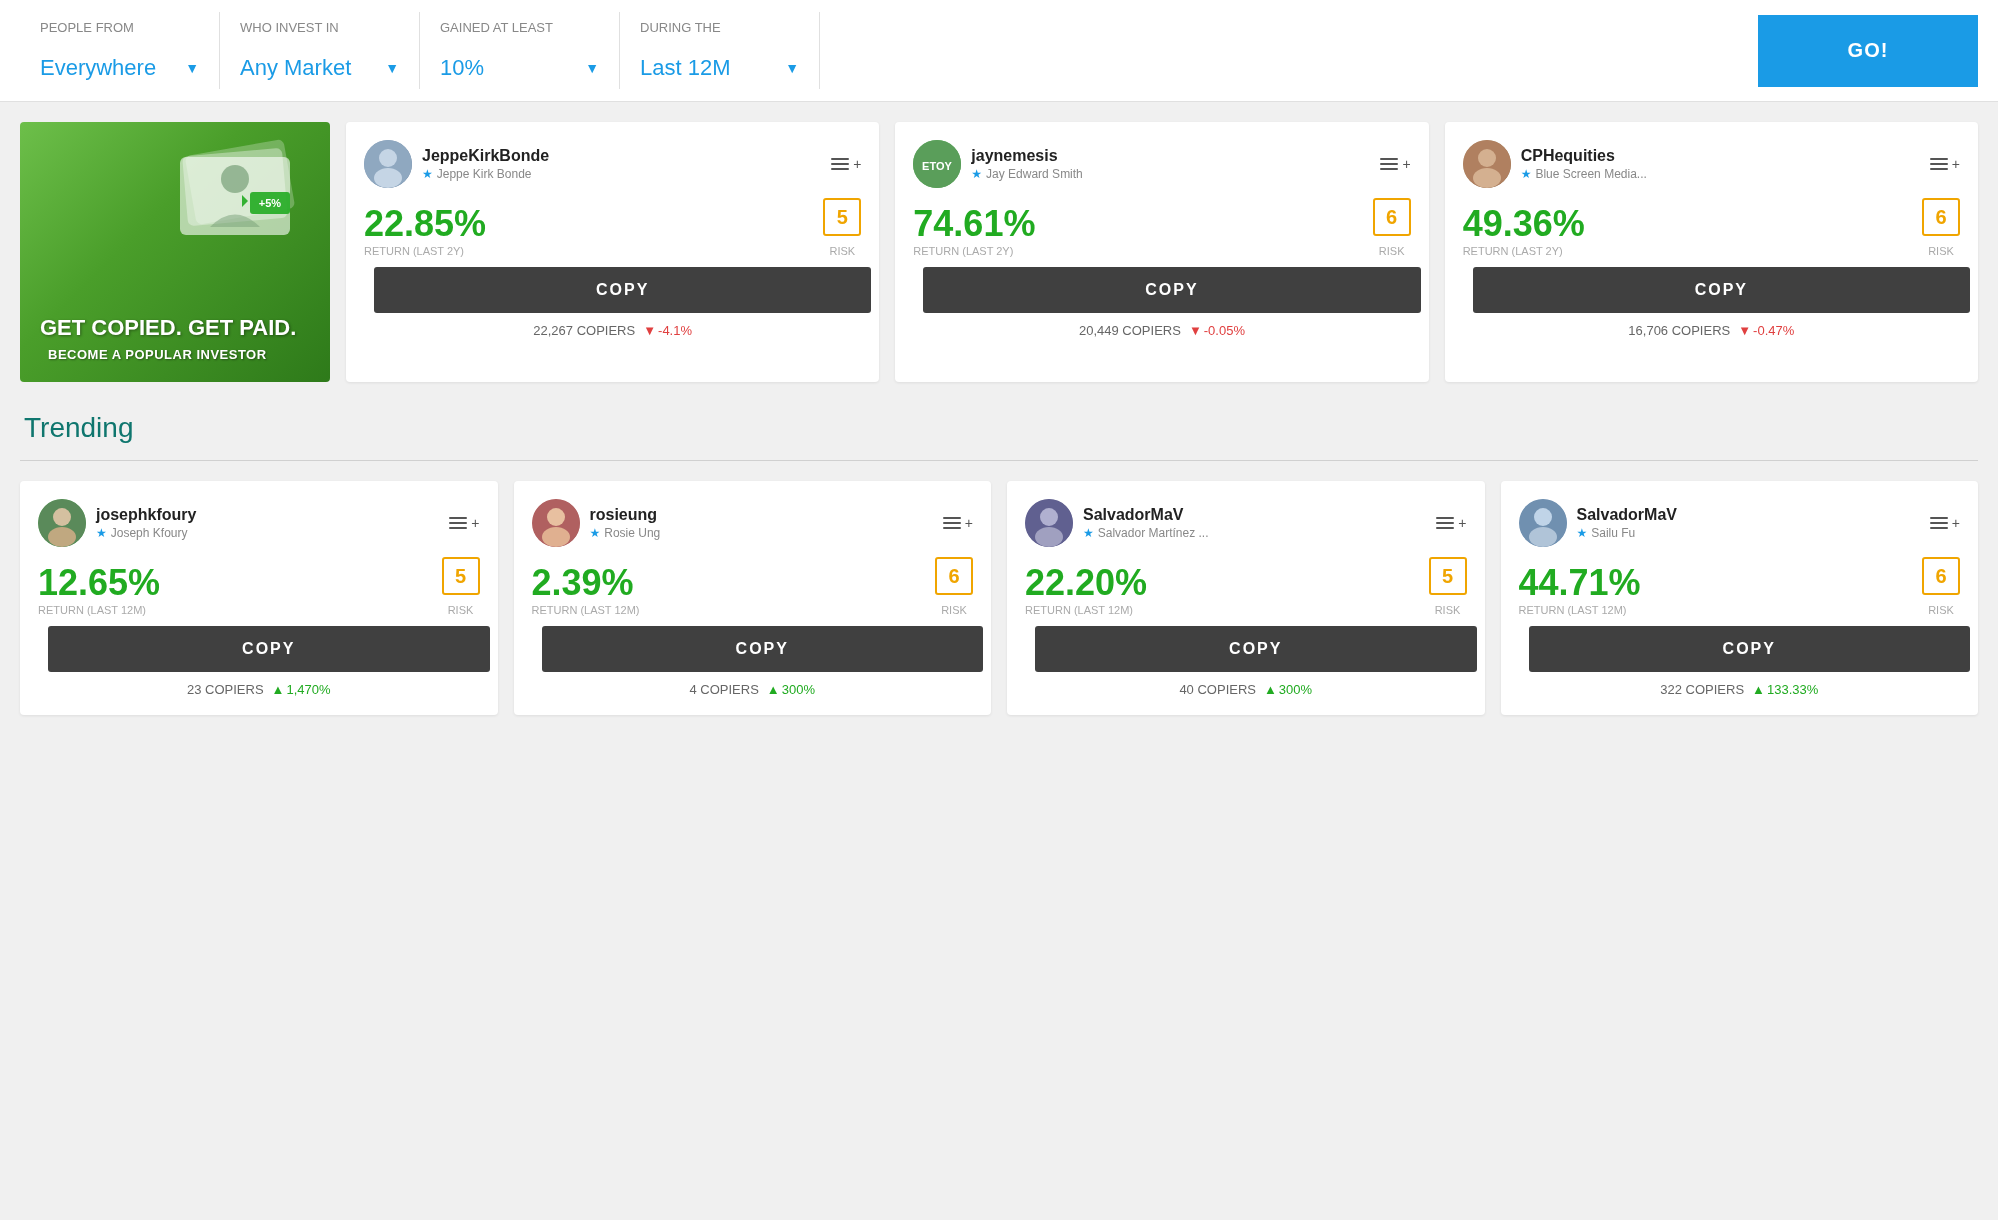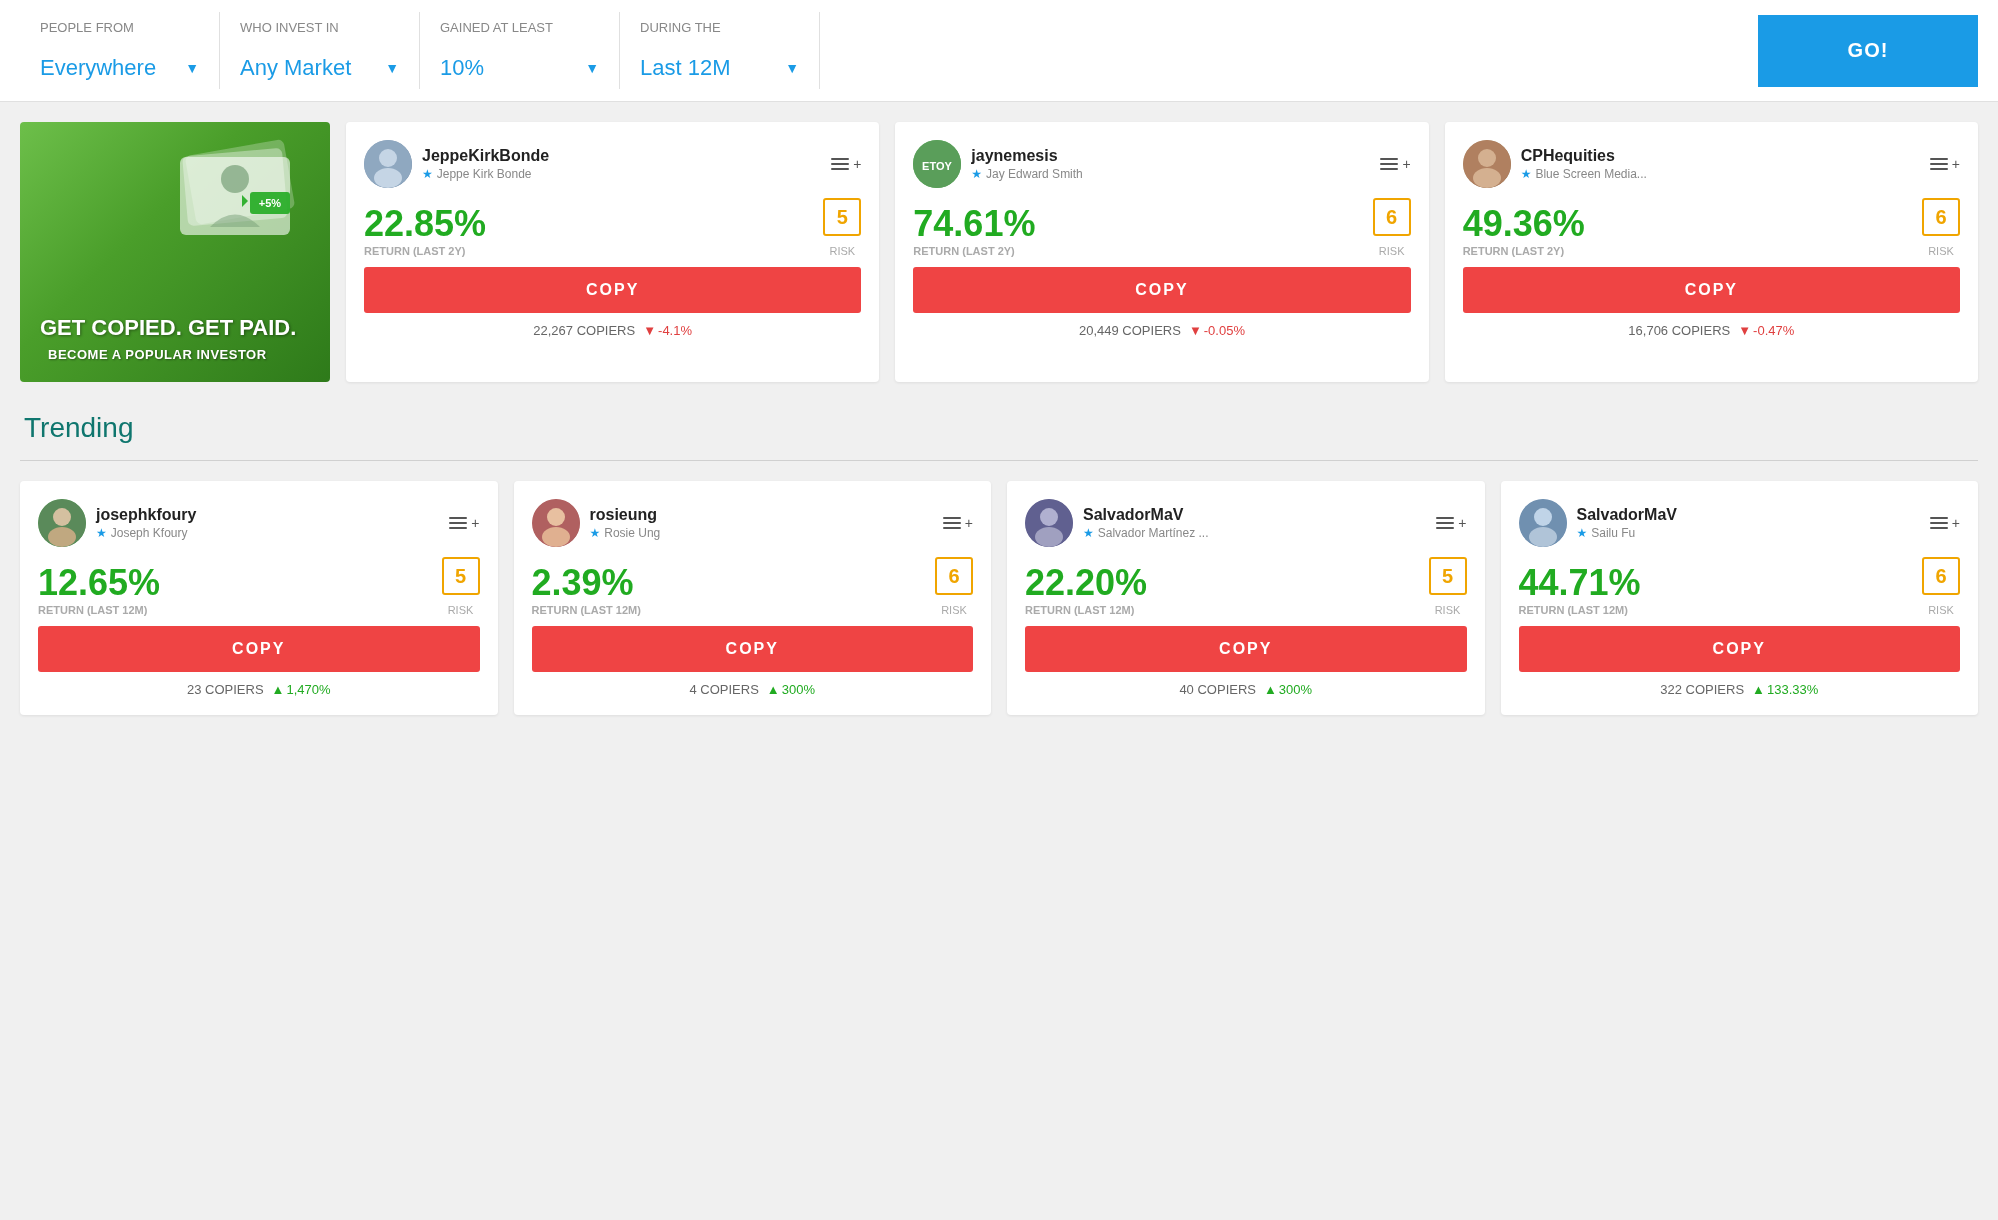--- a/index.html
+++ b/index.html
@@ -172,21 +172,20 @@
       font-size: 36px;
       font-weight: bold;
       color: #21ab21;
       line-height: 1;
     }
     .return-label {
       font-size: 11px;
       color: #aaa;
       text-transform: uppercase;
       margin-top: 3px;
-      font-weight: bold;
     }
     .risk-box {
       display: flex;
       flex-direction: column;
       align-items: center;
     }
     .risk-number {
       border: 2px solid #f0a500;
       color: #f0a500;
       font-size: 20px;
@@ -199,31 +198,32 @@
       border-radius: 3px;
     }
     .risk-label {
       font-size: 11px;
       color: #aaa;
       text-transform: uppercase;
       margin-top: 9px;
     }
 
     .copy-button {
-      background: #ef4444;
+      background: #404040;
       color: #fff;
       border: none;
       border-radius: 3px;
       padding: 14px;
       font-size: 16px;
       font-weight: bold;
       letter-spacing: 2px;
       cursor: pointer;
       text-align: center;
       width: 100%;
+      margin-left: 10px;
     }
 
     .copiers-row {
       display: flex;
       justify-content: center;
       gap: 8px;
       font-size: 13px;
       color: #666;
     }
     .copiers-change-neg {

